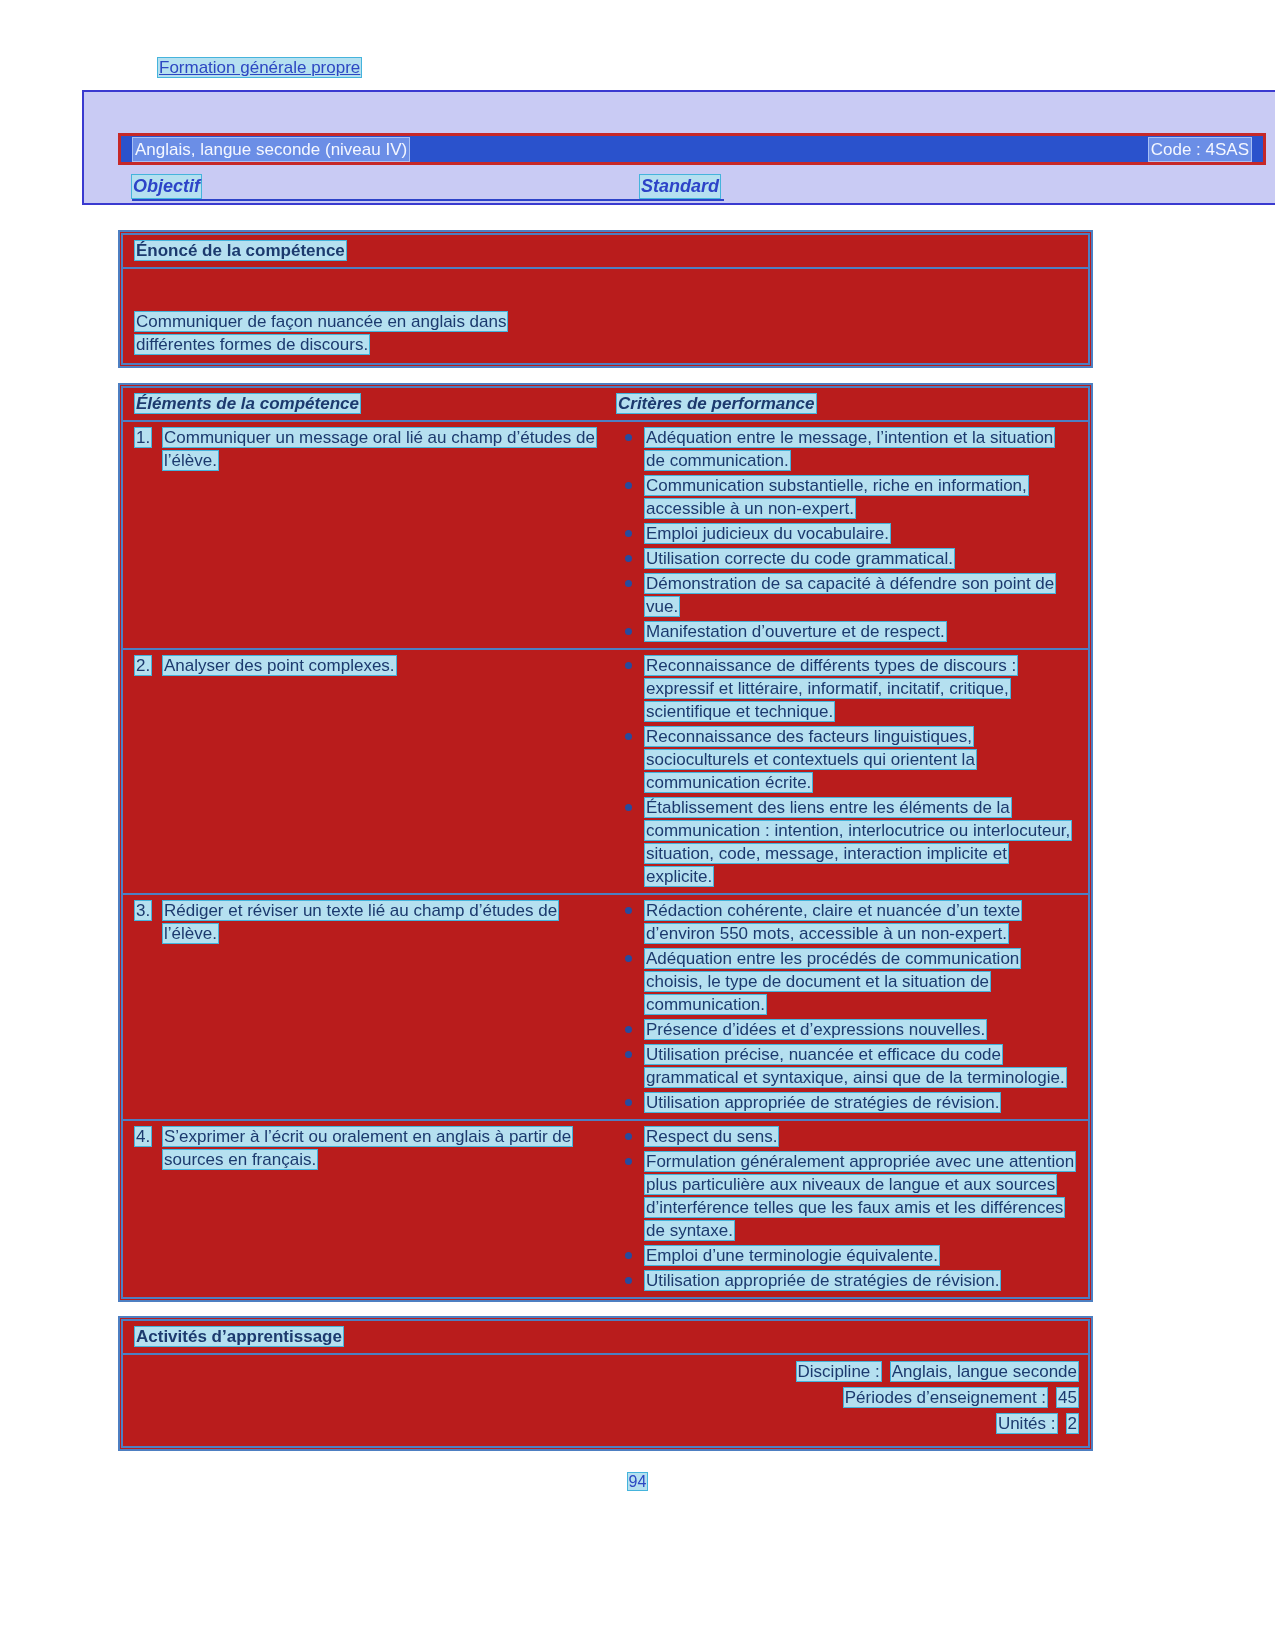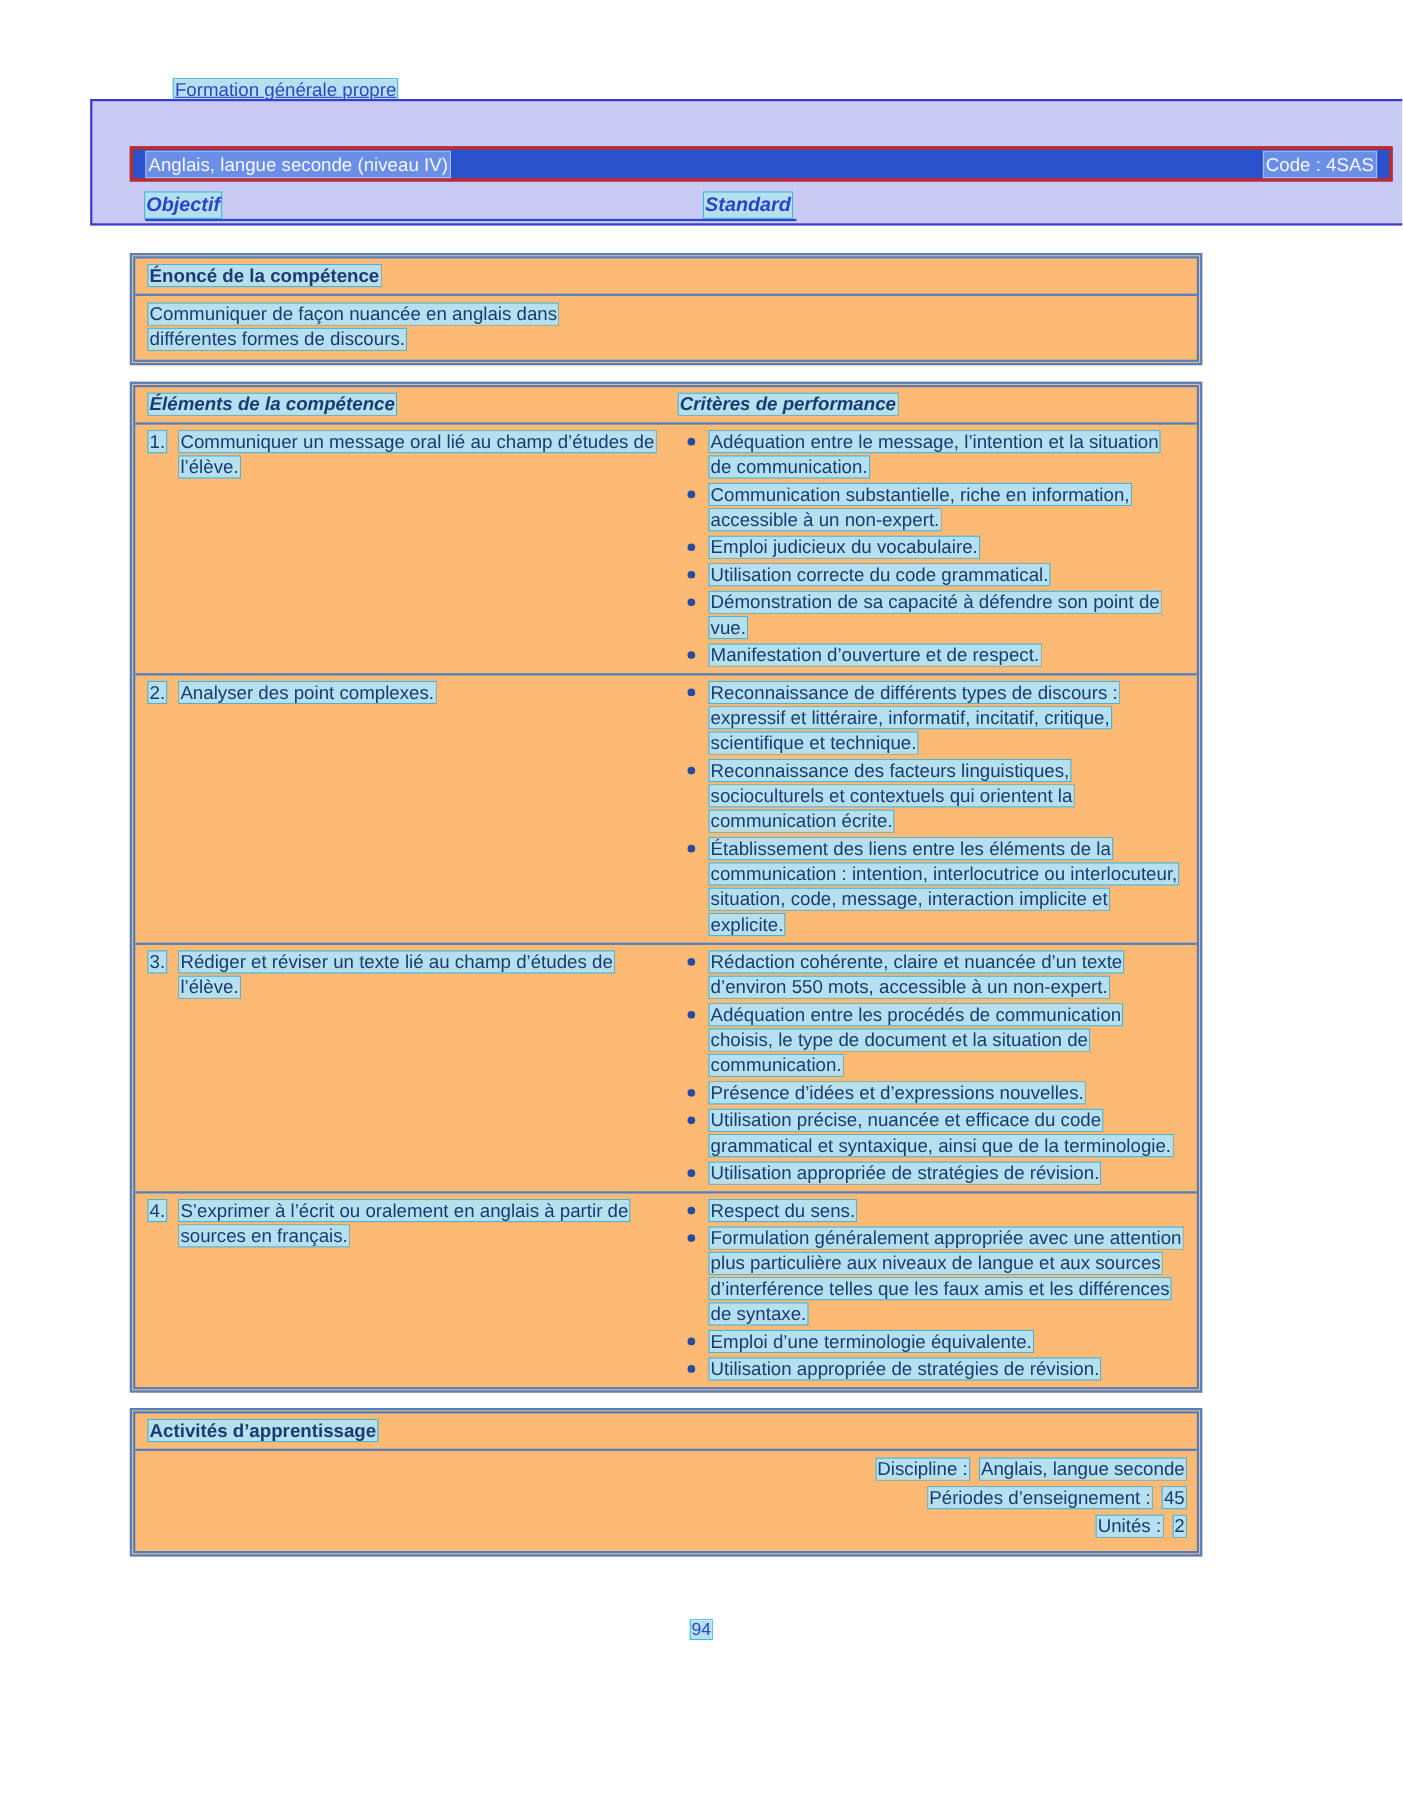--- a/index.html
+++ b/index.html
@@ -19,21 +19,21 @@
     background: #b5e0f0;
     box-shadow: 0 0 0 1px #45b4dc;
     padding: 0 1px;
     -webkit-box-decoration-break: clone;
     box-decoration-break: clone;
   }
   
   .top-label {
     position: absolute;
     left: 130px;
-    top: 70px;
+    top: 56px;
     font-size: 17px;
     color: #2d47c2;
     padding-left: 28px;
   }
   .top-label .hl { text-decoration: underline; }
   
   .header-box {
     position: absolute;
     left: 82px;
     top: 90px;
@@ -78,28 +78,28 @@
   .std { position: absolute; left: 508px; bottom: 1px; }
   
   .content {
     position: absolute;
     left: 118px;
     top: 230px;
     width: 975px;
   }
   .tbl {
     border: 5px double #4d7fc2;
-    background: #fdba74;
+    background: #b91c1c;
   }
   .tbl-header {
     padding: 4px 10px 5px 12px;
     border-bottom: 2px solid #4d7fc2;
     font-weight: bold;
   }
-  .enonce-body { padding: 5px 10px 7px 12px; }
+  .enonce-body { padding: 5px 10px 7px 12px; margin-top: 36px; }
   .enonce-body .wrap { max-width: 445px; }
   .tbl-enonce { margin-bottom: 15px; }
   .tbl-competence { margin-bottom: 14px; }
   
   .comp-head {
     display: grid;
     grid-template-columns: 494px 1fr;
     padding: 4px 0 5px 0;
     border-bottom: 2px solid #4d7fc2;
     font-weight: bold;

